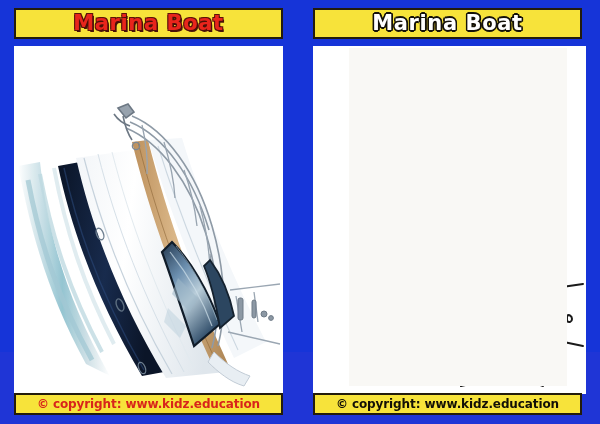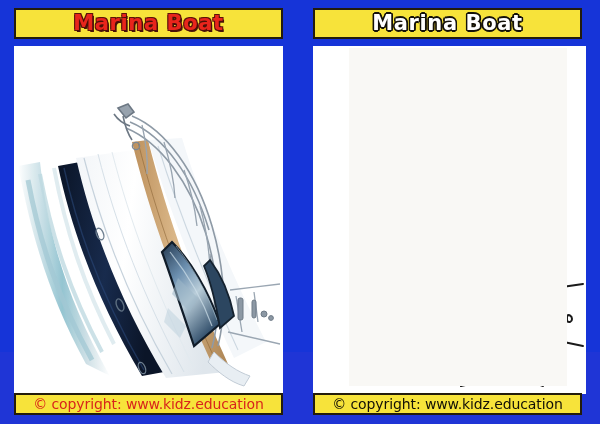--- a/index.html
+++ b/index.html
@@ -71,21 +71,21 @@
   .footer{
     position:absolute;left:14px;bottom:9px;
     width:269px;height:22px;
     background:#f7e33a;
     border:2px solid #231c0b;
     box-sizing:border-box;
     display:flex;align-items:center;justify-content:center;
   }
   .panel.right .footer{left:10px;}
   .footer-text{
-    font-size:14px;font-weight:normal;white-space:nowrap;
+    font-size:12px;font-weight:bold;white-space:nowrap;
     font-family:"DejaVu Sans", sans-serif;letter-spacing:-0.1px;
   }
   .footer-red{color:#d8241b;}
   .footer-black{color:#120f06;}
 
   svg{display:block;}
 </style>
 </head>
 <body>
 

